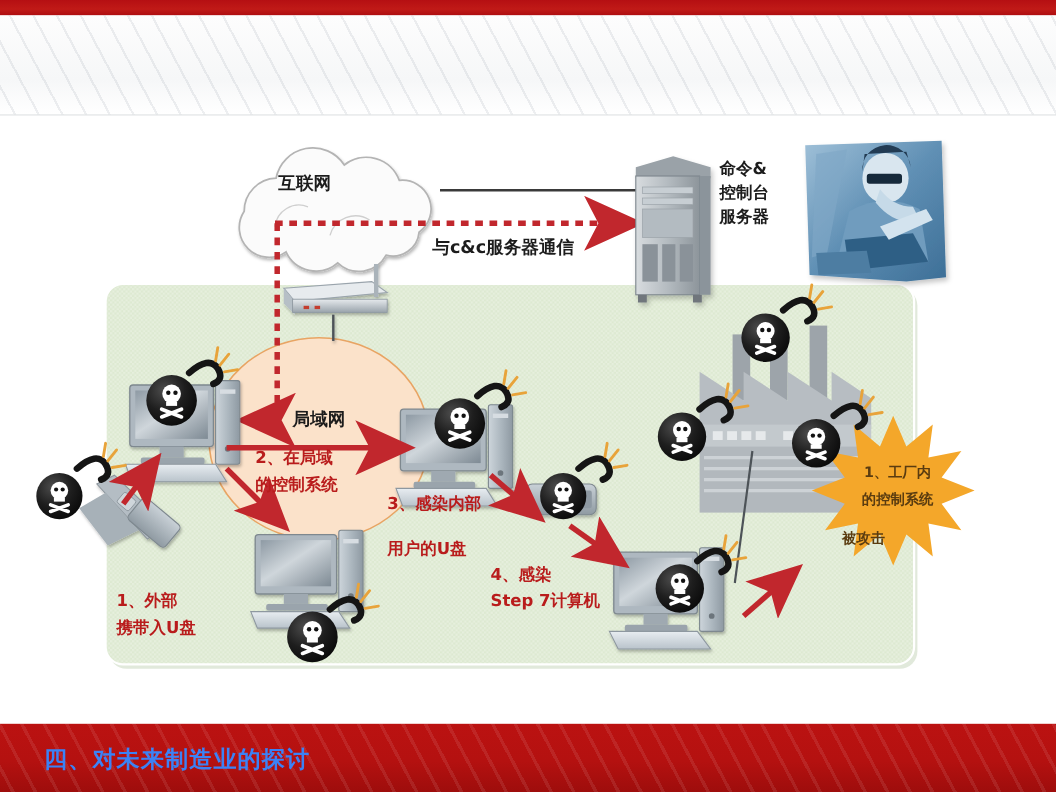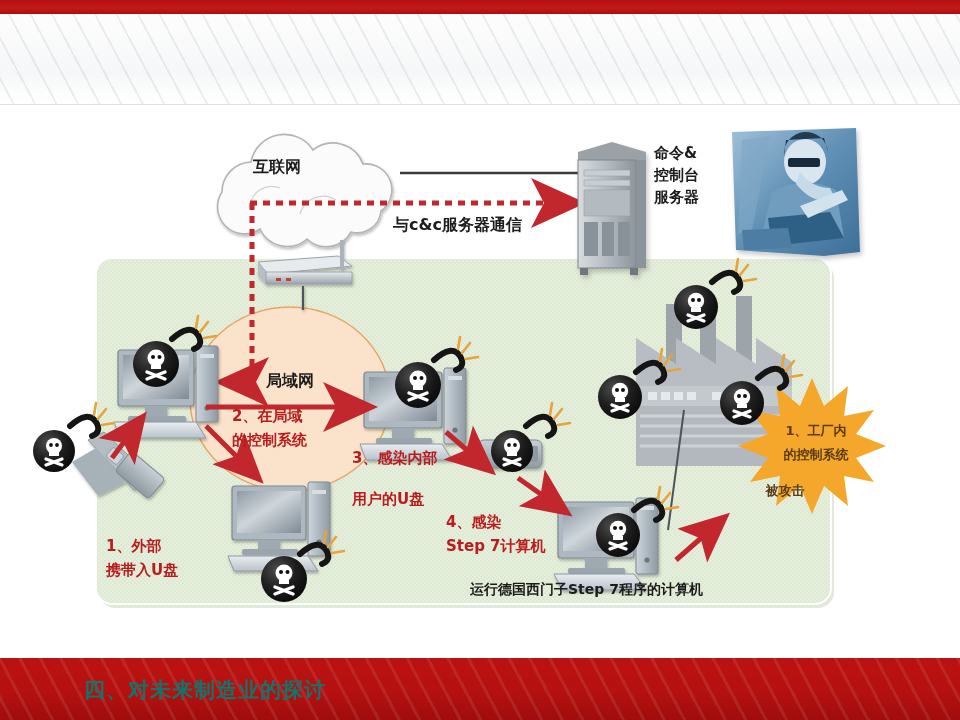--- a/index.html
+++ b/index.html
@@ -45,22 +45,22 @@
     position:absolute;left:0;top:658px;width:960px;height:62px;
     background:
       repeating-linear-gradient(62deg,
         rgba(255,255,255,0) 0px, rgba(255,255,255,0) 9px,
         rgba(255,255,255,0.085) 9px, rgba(255,255,255,0.085) 12px,
         rgba(255,255,255,0) 12px, rgba(255,255,255,0) 18px),
       linear-gradient(180deg,#bb1211 0%,#b41110 55%,#9e0d0c 100%);
   }
   .footer-title{
     position:absolute;left:40px;top:676px;
-    font-size:21px;font-weight:bold;color:#0f766e;
-    letter-spacing:1px;white-space:nowrap;margin-left:44px;
+    font-size:21px;font-weight:bold;color:#3b82f6;
+    letter-spacing:1px;white-space:nowrap;
   }
 
   
   #diagram{position:absolute;left:0;top:110px;width:960px;height:545px;}
   #diagram svg{display:block;}
 
   .dg-label{
     position:absolute;white-space:pre;line-height:1.12;
     font-family:"DejaVu Sans","Liberation Sans",sans-serif;
     font-weight:bold;color:#1c1c1c;
@@ -465,20 +465,19 @@
     <div class="dg-label lbl-step" style="left:352px;top:340px;">3、感染内部</div>
     <div class="dg-label lbl-step" style="left:352px;top:345px;margin-top:36px;">用户的U盘</div>
 
     <div class="dg-label lbl-step" style="left:446px;top:404px;">4、感染</div>
     <div class="dg-label lbl-step" style="left:446px;top:428px;">Step 7计算机</div>
 
     <div class="dg-label lbl-star" style="left:756px;top:312px;width:120px;">1、工厂内</div>
     <div class="dg-label lbl-star" style="left:756px;top:336px;width:120px;">的控制系统</div>
     <div class="dg-label lbl-star" style="left:725px;top:360px;width:120px;margin-top:12px;">被攻击</div>
 
-    <div class="dg-label lbl-foot" style="left:470px;top:472px;">运行德国西门子Step 7程序的计算机</div>
 
   </div>
 
   <div class="footer"></div>
   <div class="footer-title">四、对未来制造业的探讨</div>
 
 </div>
 
 </body></html>

